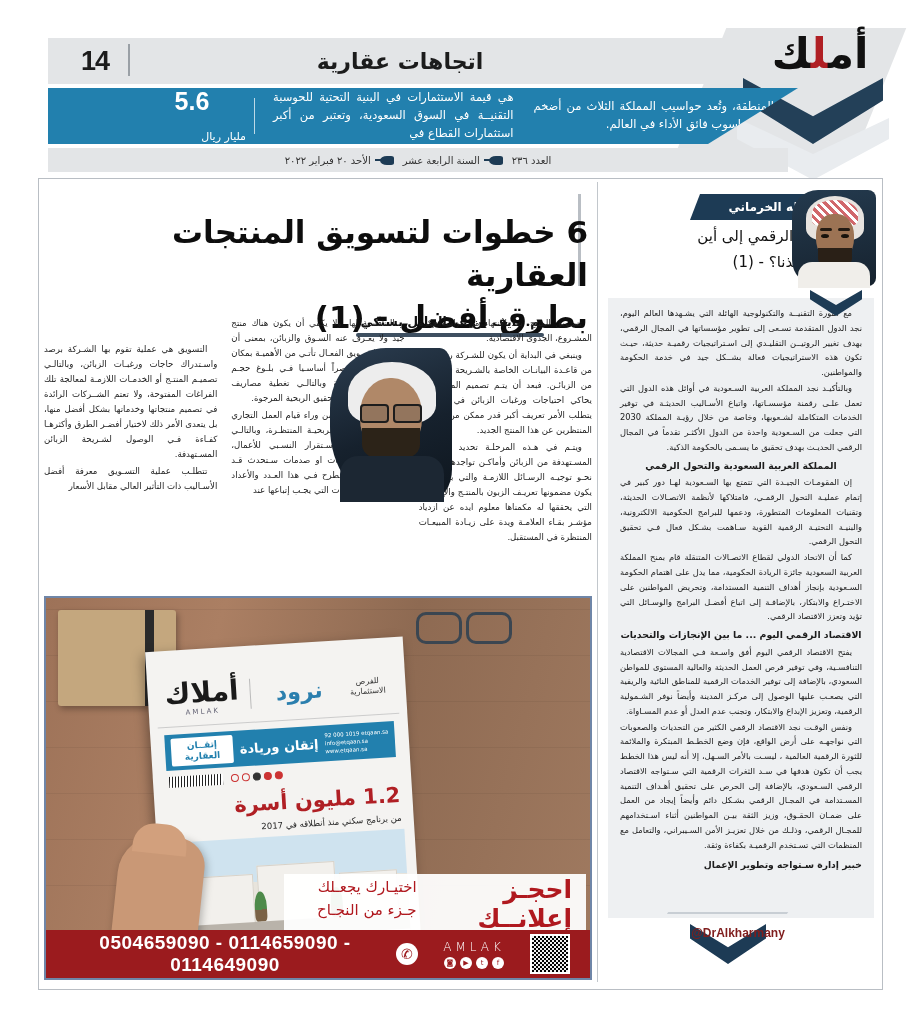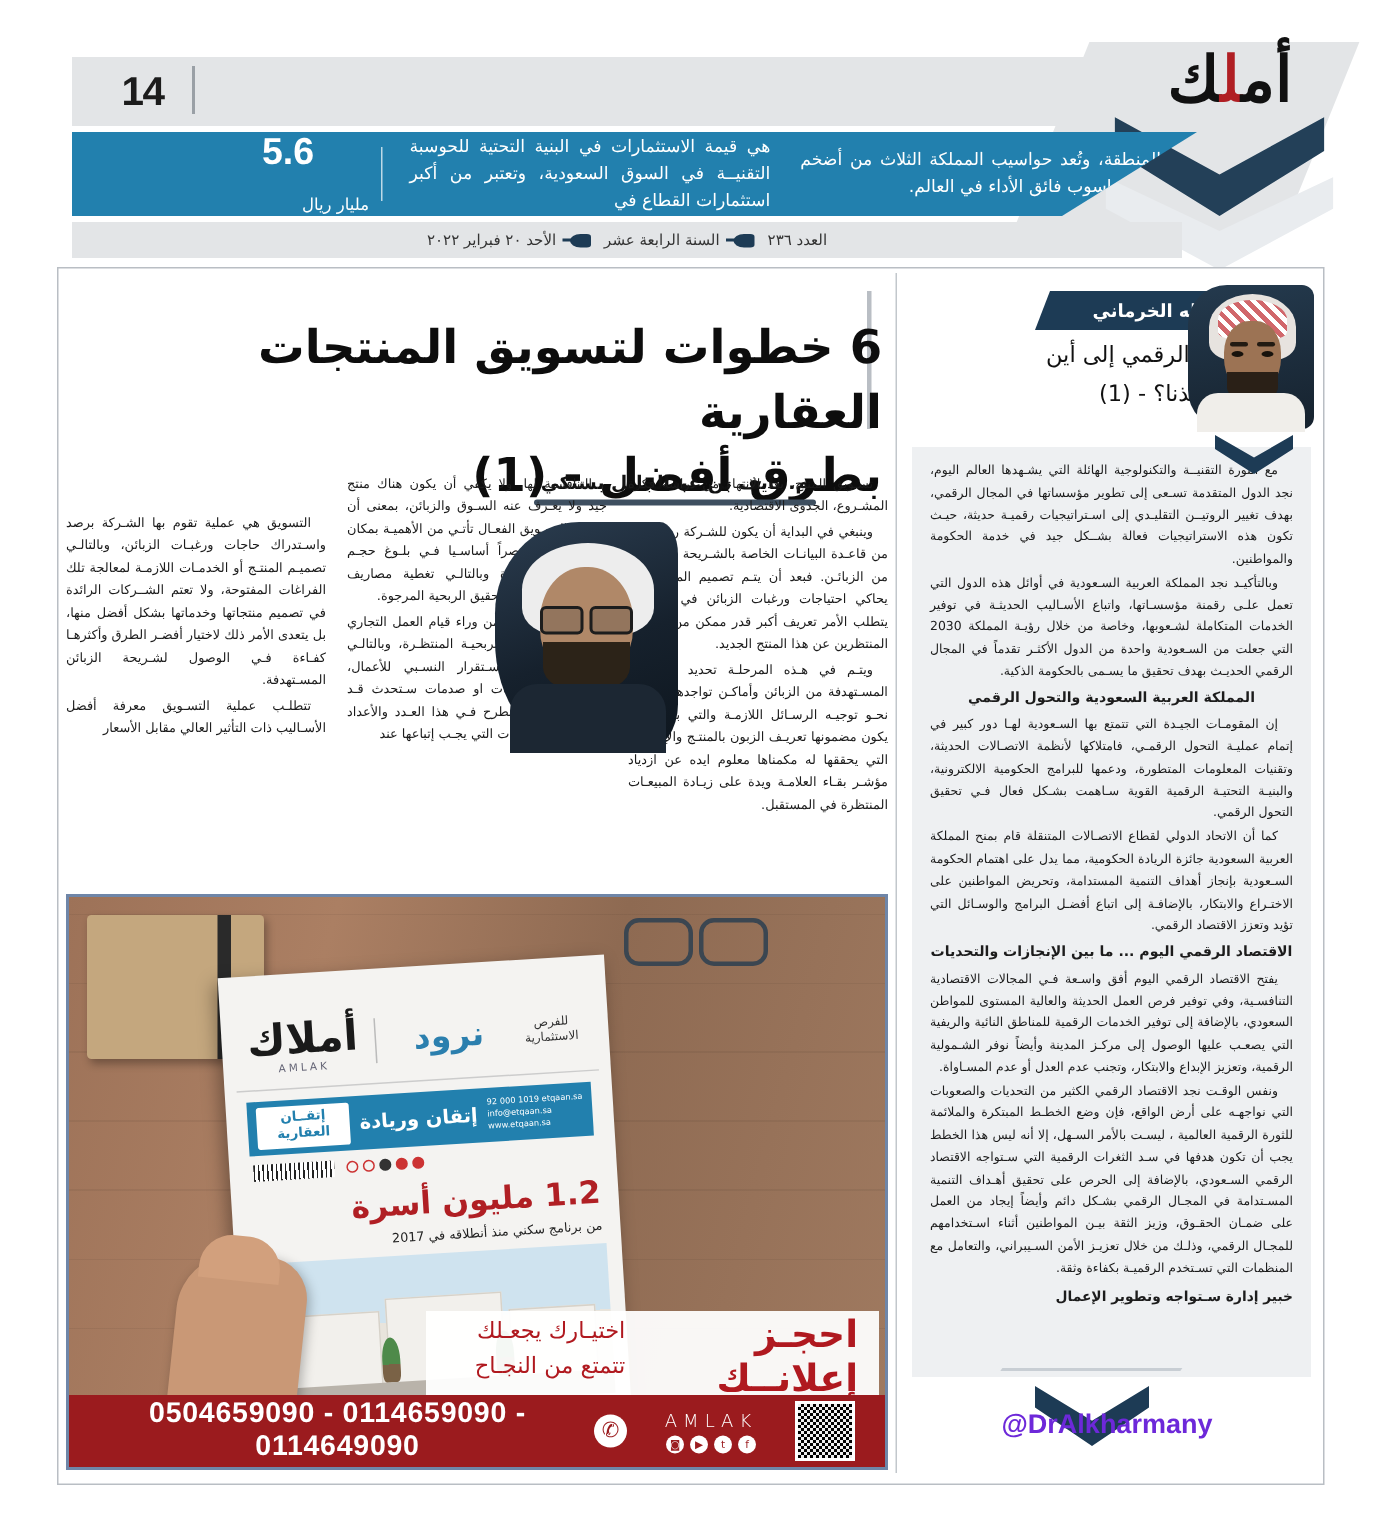--- a/index.html
+++ b/index.html
@@ -43,21 +43,21 @@
     position: absolute;
     left: 140px; top: 40px; width: 520px; height: 42px;
     display: flex; align-items: center; justify-content: center;
     font-size: 22px; font-weight: bold; color: #1c1c1c;
     direction: rtl;
   }
 
   
   .logo-wrap {
     position: absolute;
-    right: 8px; top: 22px; width: 178px; height: 128px; font-family: Liberation Serif, serif;
+    right: 8px; top: 22px; width: 178px; height: 128px;
   }
   .logo-chev {
     position: absolute;
     left: 12px; top: 56px; width: 140px; height: 66px;
     background: #234058;
     clip-path: polygon(0 0, 50% 58%, 100% 0, 100% 34%, 50% 100%, 0 34%);
   }
   .logo-chev.ghost {
     left: 6px; top: 96px; width: 152px; height: 62px;
     background: #e9ecef;
@@ -468,35 +468,36 @@
     position:absolute; left: 86px; bottom: 18px; width: 76px; height: 40px;
     background:#1d3b55;
     clip-path: polygon(0 0, 50% 58%, 100% 0, 100% 36%, 50% 100%, 0 36%);
   }
   .op-diag {
     position:absolute; left: 44px; bottom: 10px; width: 120px; height: 60px;
     border-top: 2px solid #c8ced4;
     transform: skewX(-34deg);
   }
   .op-handle {
-    position: absolute; left: 0; bottom: 22px; width: 268px;
+    position: absolute; left: 0; bottom: 42px; width: 268px;
     text-align: center;
     font-family: "Liberation Sans", sans-serif;
-    font-size: 18px; font-weight: bold; color: #6d28d9;
+    font-size: 12px; font-weight: bold; color: #7f1d1d;
     direction: ltr;
   }
 </style>
 </head>
 <body>
 
 <div class="masthead">
   <div class="mast-swoosh"></div>
   <div class="mast-grayband"></div>
   <div class="mast-pagenum">14</div>
   <div class="mast-divider"></div>
+  <div class="mast-section">اتجاهات عقارية</div>
 
   <div class="logo-wrap">
     <div class="logo-chev ghost"></div>
     <div class="logo-text">
       <span>أم</span><span class="accent">ل</span><span>ك</span>
     </div>
     <div class="logo-chev"></div>
   </div>
 </div>
 
@@ -601,21 +602,21 @@
       <span class="tree t2"></span>
       <span class="tree t3"></span>
       <span class="road"></span>
     </div>
   </div>
 
   <div class="ad-hand"></div>
 
   <div class="ad-callout">
     <div class="l1">احجـز إعلانــك المميـز</div>
-    <div class="l2">اختيـارك يجعـلك تتمتع من النجـاح</div>
+    <div class="l2">اختيـارك يجعـلك جـزء من النجـاح</div>
   </div>
 
   <div class="ad-phonebar">
     <div class="ad-phones">0504659090  -  0114659090  -  0114649090</div>
     <div class="ad-phone-ico">✆</div>
     <div class="ad-socialwrap">
       <div class="amlak">AMLAK</div>
       <div class="icons">
         <i>◙</i>
         <i>▶</i>

